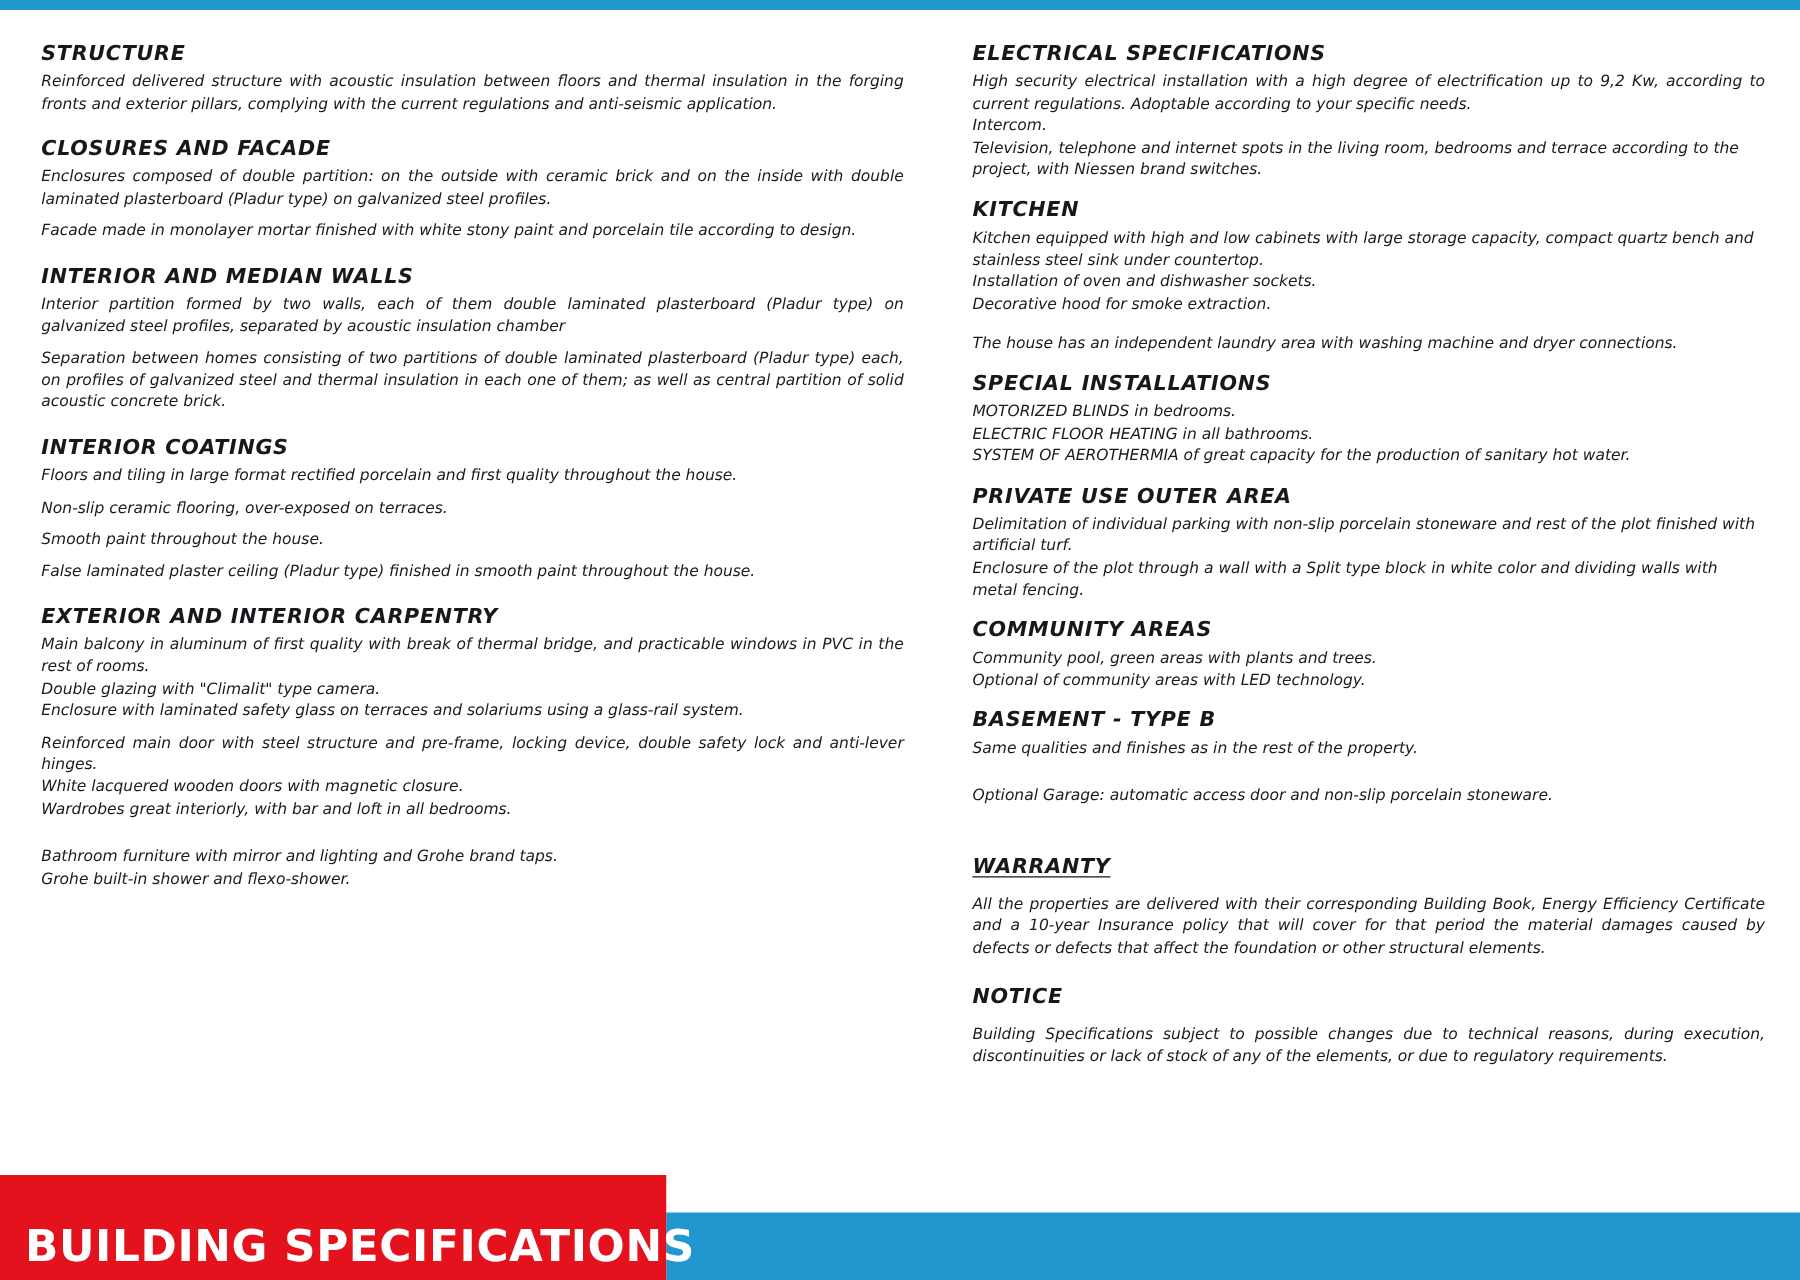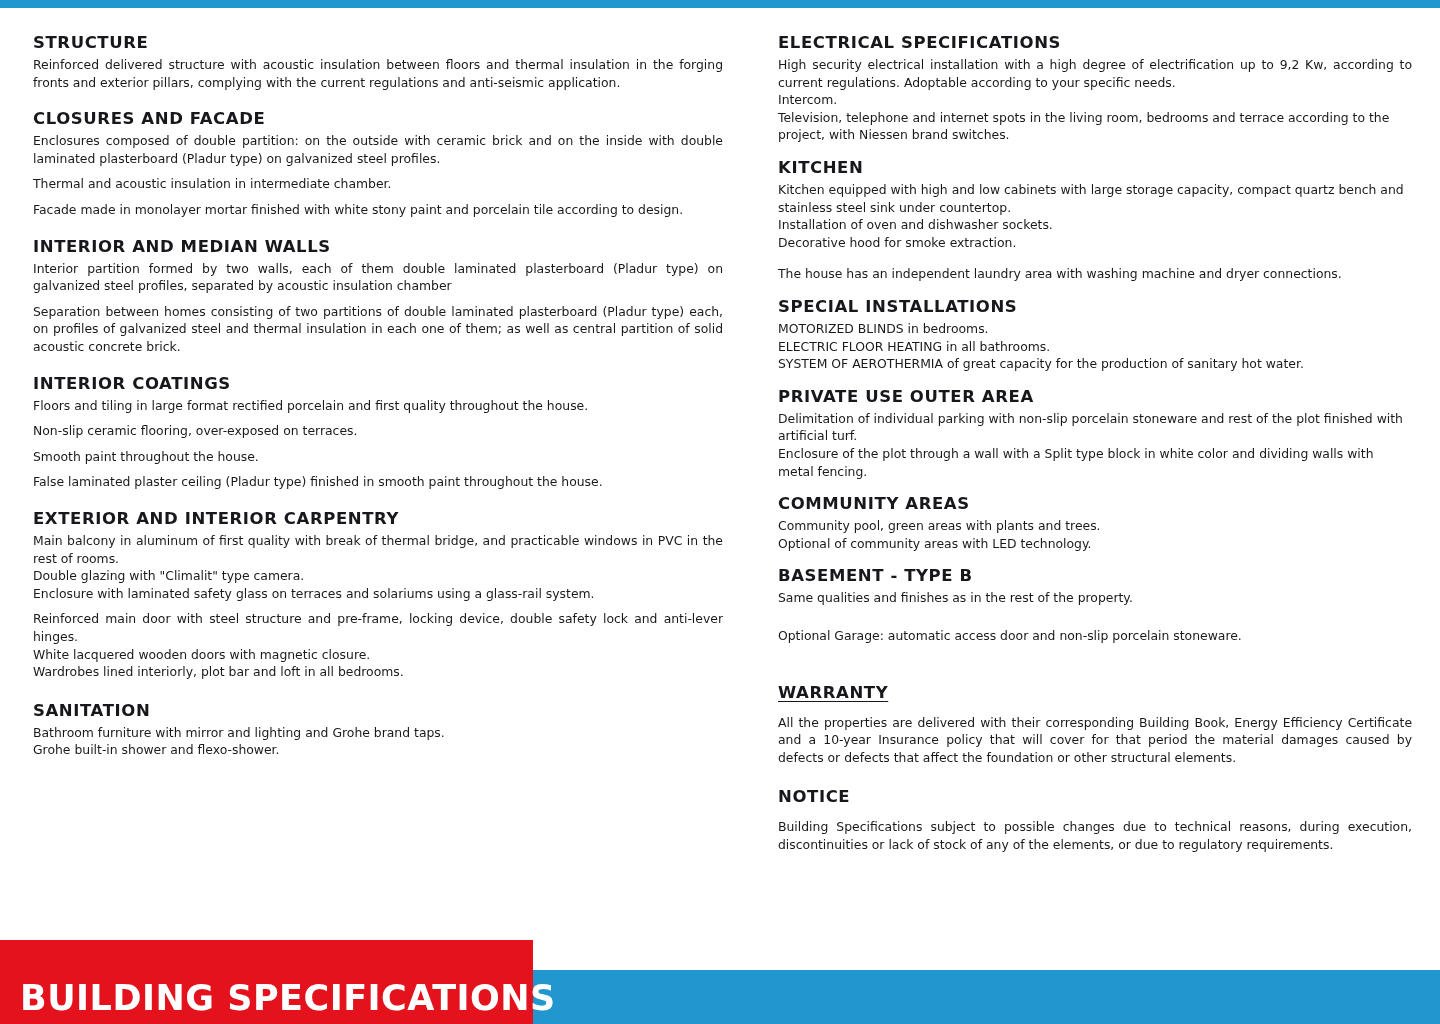--- a/index.html
+++ b/index.html
@@ -20,20 +20,21 @@
     top: 0; left: 0;
     width: 1440px;
     height: 8px;
     background: #2196cf;
   }
   .page {
     position: absolute;
     top: 8px; left: 0;
     width: 1440px;
     height: 788px;
+    font-style: italic;
   }
   .col {
     position: absolute;
     top: 26px;
   }
   .col-left {
     left: 33px;
     width: 690px;
   }
   .col-right {
@@ -120,21 +121,20 @@
   <div class="col col-left">
 
     <section class="sec">
       <h2 class="sec-title">STRUCTURE</h2>
       <p class="body last">Reinforced delivered structure with acoustic insulation between floors and thermal insulation in the forging fronts and exterior pillars, complying with the current regulations and anti-seismic application.</p>
     </section>
 
     <section class="sec">
       <h2 class="sec-title">CLOSURES AND FACADE</h2>
       <p class="body">Enclosures composed of double partition: on the outside with ceramic brick and on the inside with double laminated plasterboard (Pladur type) on galvanized steel profiles.</p>
-      <p class="body nojust">Thermal and acoustic insulation in intermediate chamber.</p>
       <p class="body last">Facade made in monolayer mortar finished with white stony paint and porcelain tile according to design.</p>
     </section>
 
     <section class="sec">
       <h2 class="sec-title">INTERIOR AND MEDIAN WALLS</h2>
       <p class="body">Interior partition formed by two walls, each of them double laminated plasterboard (Pladur type) on galvanized steel profiles, separated by acoustic insulation chamber</p>
       <p class="body last">Separation between homes consisting of two partitions of double laminated plasterboard (Pladur type) each, on profiles of galvanized steel and thermal insulation in each one of them; as well as central partition of solid acoustic concrete brick.</p>
     </section>
 
     <section class="sec">
@@ -145,25 +145,24 @@
       <p class="body nojust last">False laminated plaster ceiling (Pladur type) finished in smooth paint throughout the house.</p>
     </section>
 
     <section class="sec">
       <h2 class="sec-title">EXTERIOR AND INTERIOR CARPENTRY</h2>
       <p class="body" style="margin-bottom:0">Main balcony in aluminum of first quality with break of thermal bridge, and practicable windows in PVC in the rest of rooms.</p>
       <p class="body nojust" style="margin-bottom:0">Double glazing with "Climalit" type camera.</p>
       <p class="body nojust">Enclosure with laminated safety glass on terraces and solariums using a glass-rail system.</p>
       <p class="body" style="margin-bottom:0">Reinforced main door with steel structure and pre-frame, locking device, double safety lock and anti-lever hinges.</p>
       <p class="body nojust" style="margin-bottom:0">White lacquered wooden doors with magnetic closure.</p>
-      <p class="body nojust last">Wardrobes lined interiorly, plot bar and loft in all bedrooms.</p>
+      <p class="body nojust last">Wardrobes great interiorly, with bar and loft in all bedrooms.</p>
     </section>
 
     <section class="sec" style="margin-top:21px">
-      <h2 class="sec-title">SANITATION</h2>
       <p class="body nojust" style="margin-bottom:0">Bathroom furniture with mirror and lighting and Grohe brand taps.</p>
       <p class="body nojust last">Grohe built-in shower and flexo-shower.</p>
     </section>
 
   </div>
 
   <div class="col col-right">
 
     <section class="sec tight">
       <h2 class="sec-title">ELECTRICAL SPECIFICATIONS</h2>

